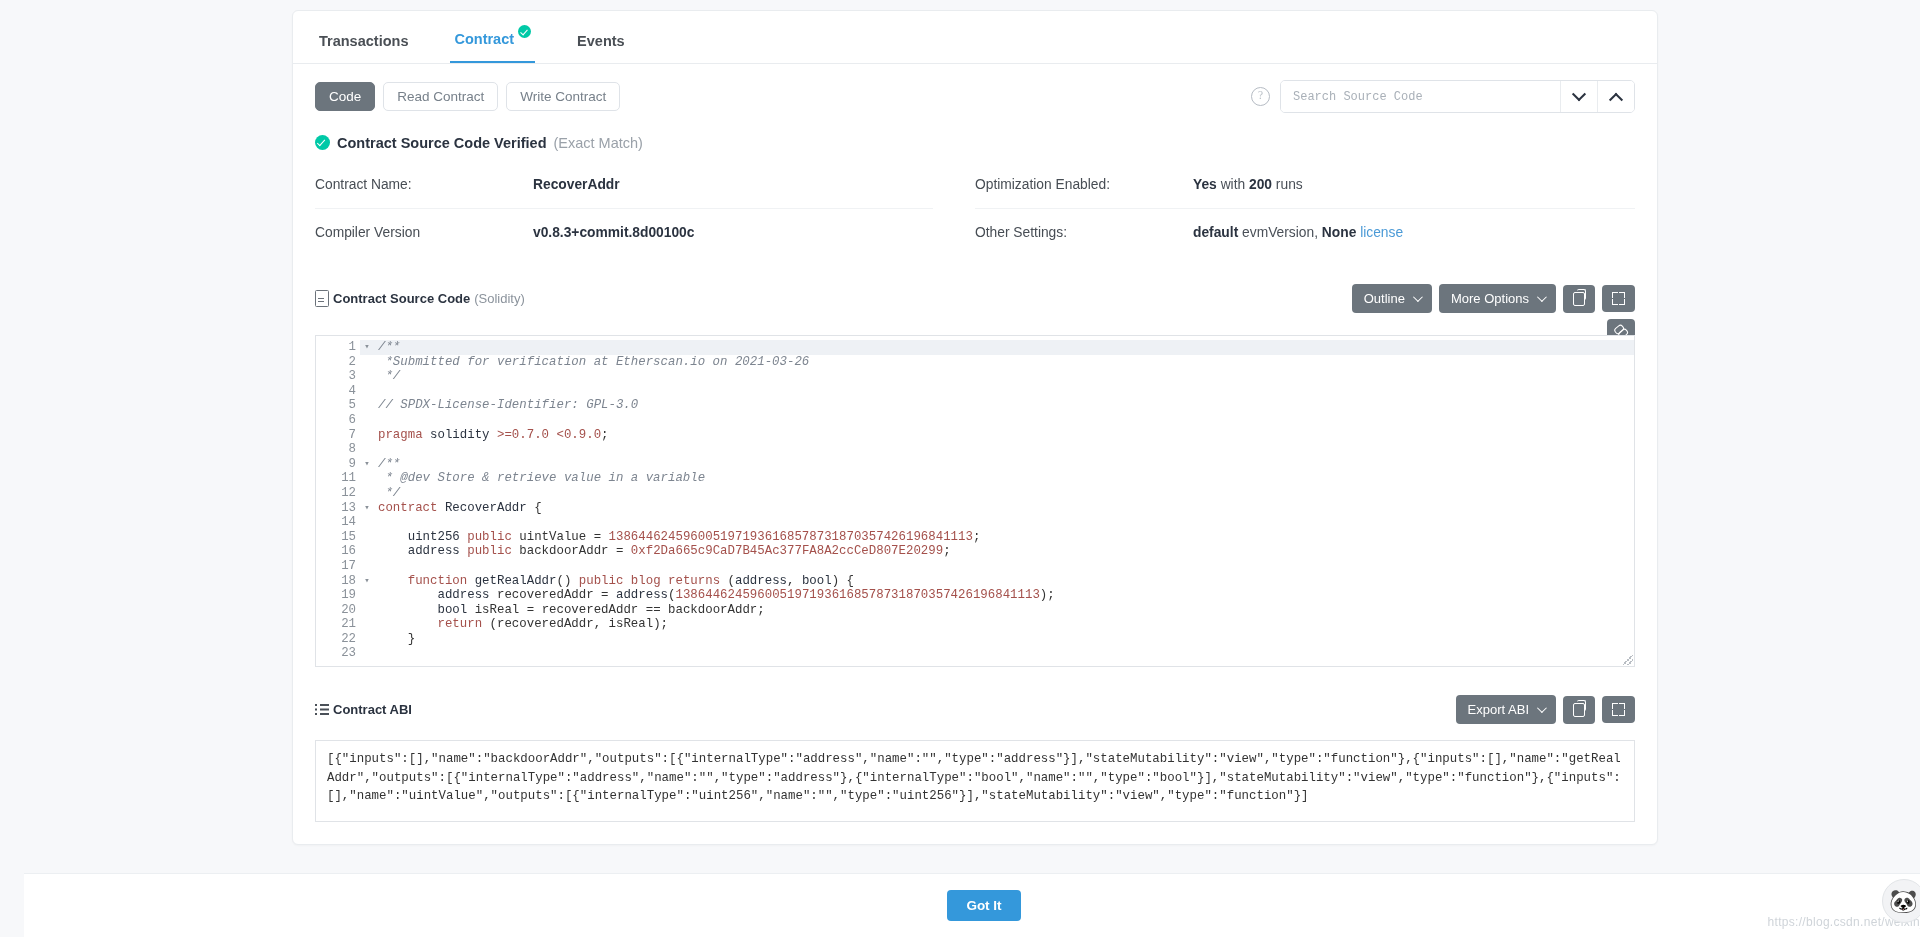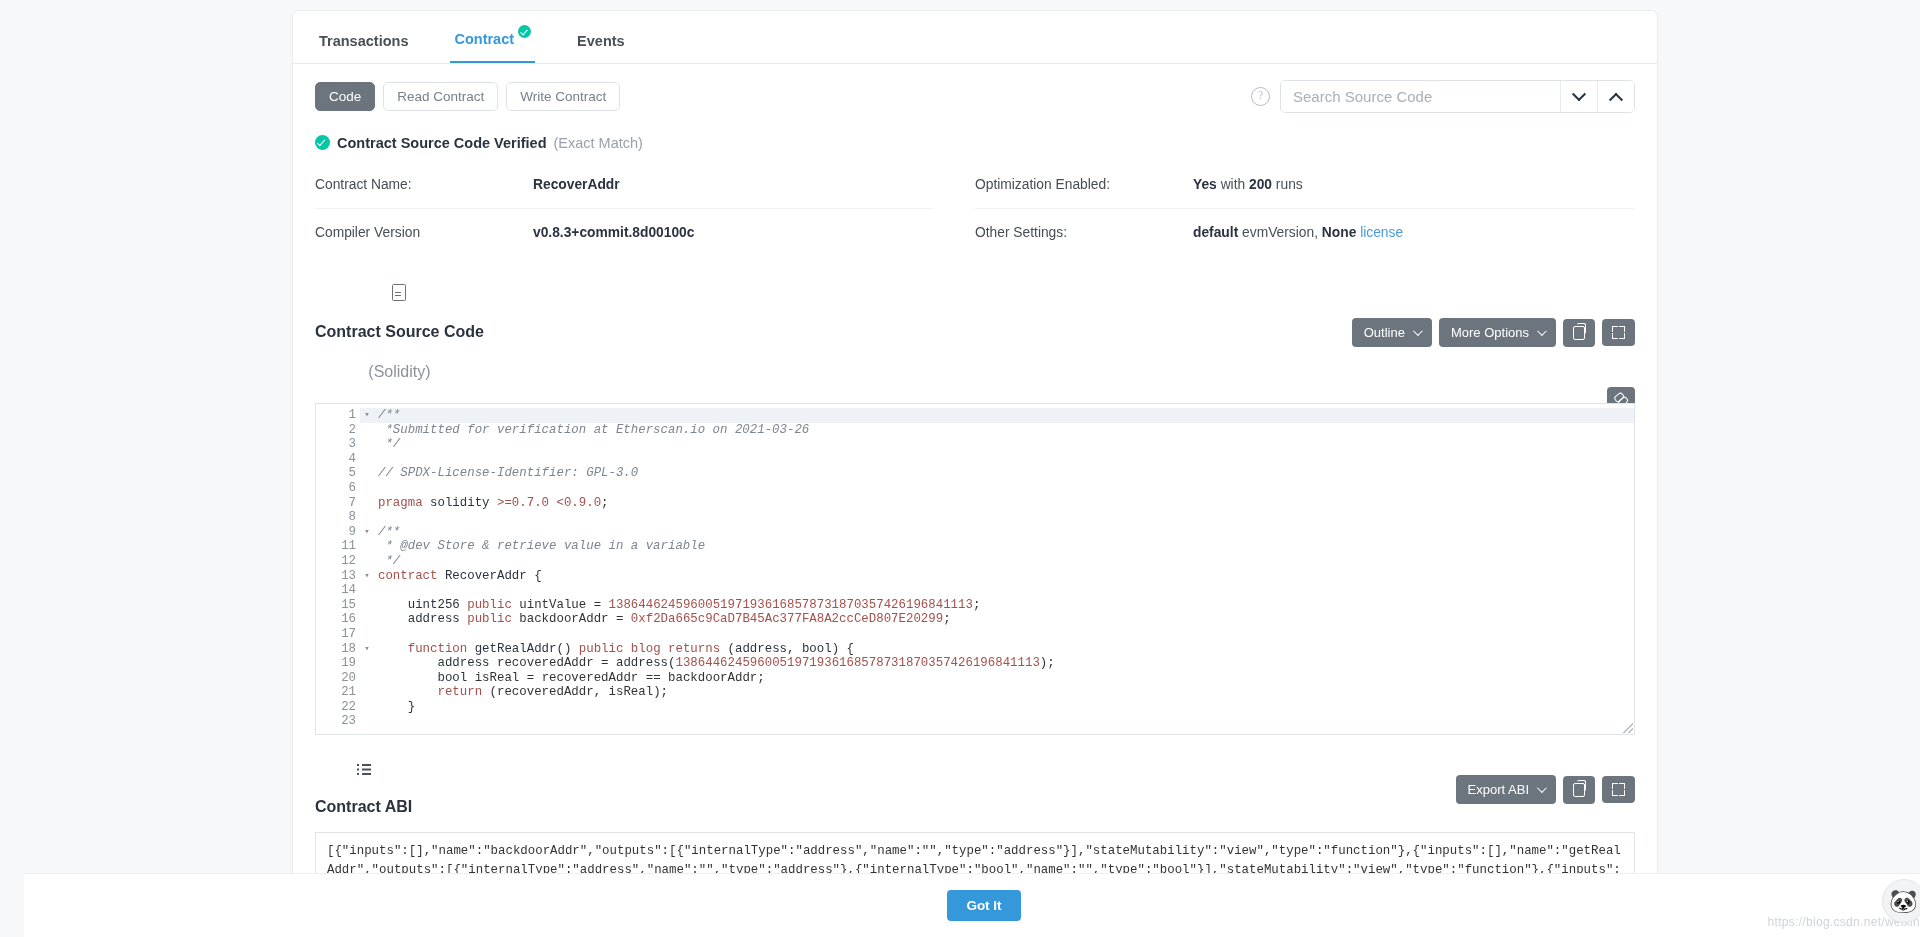--- a/index.html
+++ b/index.html
@@ -114,23 +114,23 @@
     border-radius: 5px;
     overflow: hidden;
     height: 31px;
     background: #fff;
   }
   .search-box input {
     border: none;
     outline: none;
     width: 255px;
     padding: 0 12px;
-    font-size: 15px;
+    font-size: 12px;
     color: #50555b;
-    font-family: Liberation Sans, sans-serif;
+    font-family: Liberation Mono, monospace;
   }
   .search-box input::placeholder { color: #a9b0b8; }
   .chev-btn {
     width: 36px;
     border-left: 1px solid #e9ecef;
     background: #fff;
     display: flex;
     align-items: center;
     justify-content: center;
     cursor: pointer;
@@ -183,22 +183,22 @@
   .info-row .v b { color: #2b3340; }
   .link { color: #4b9ad6; text-decoration: none; cursor: pointer; }
   
   .sec-head {
     display: flex;
     align-items: center;
     justify-content: space-between;
     padding: 28px 22px 10px 22px;
   }
   .sec-title {
-    display: flex; align-items: center; gap: 22px;
-    font-size: 16px; font-weight: bold; color: #2b3340; flex-direction: column;
+    display: flex; align-items: center; gap: 4px;
+    font-size: 13px; font-weight: bold; color: #2b3340;
   }
   .sec-title .sub { color: #8b939c; font-weight: normal; }
   .doc-icon {
     width: 12px; height: 15px;
     border: 1.4px solid #6b727a;
     border-radius: 1.5px;
     position: relative;
     flex: none;
   }
   .doc-icon::before {

